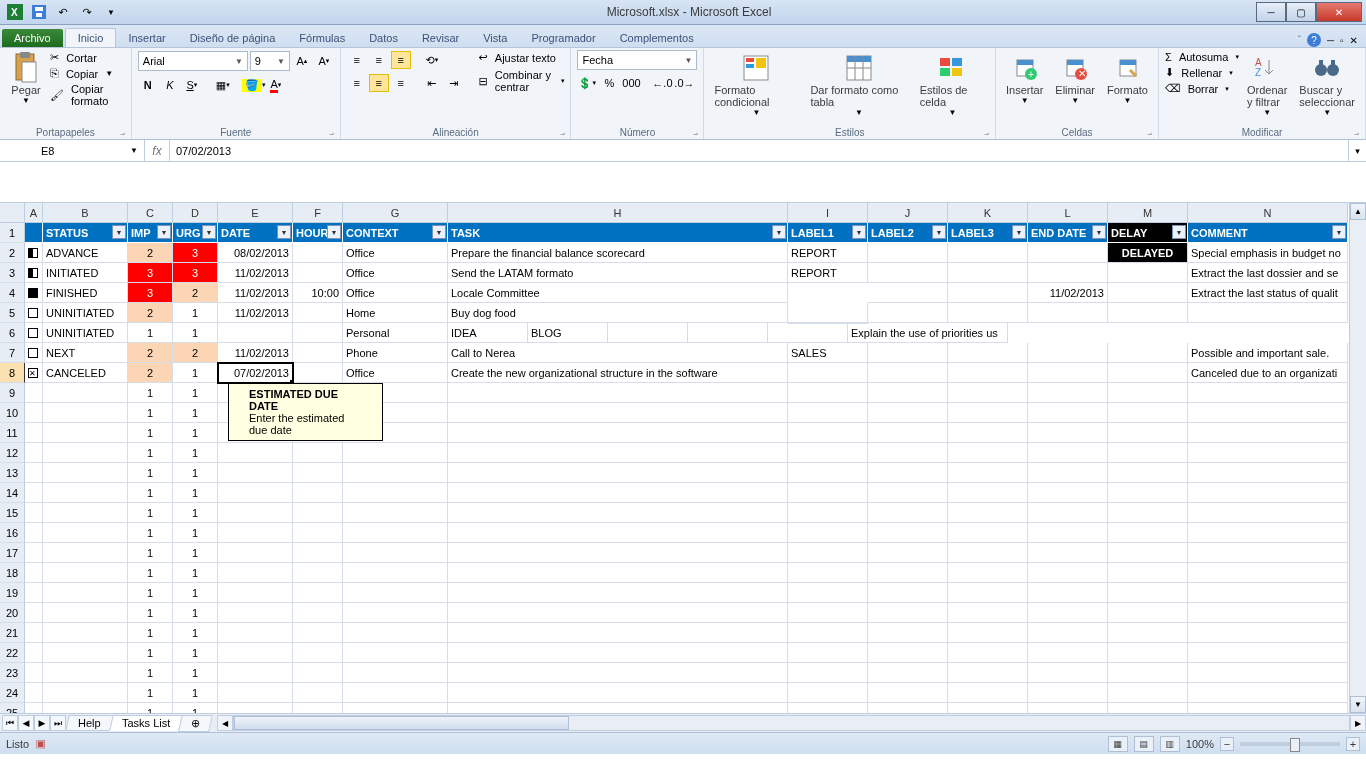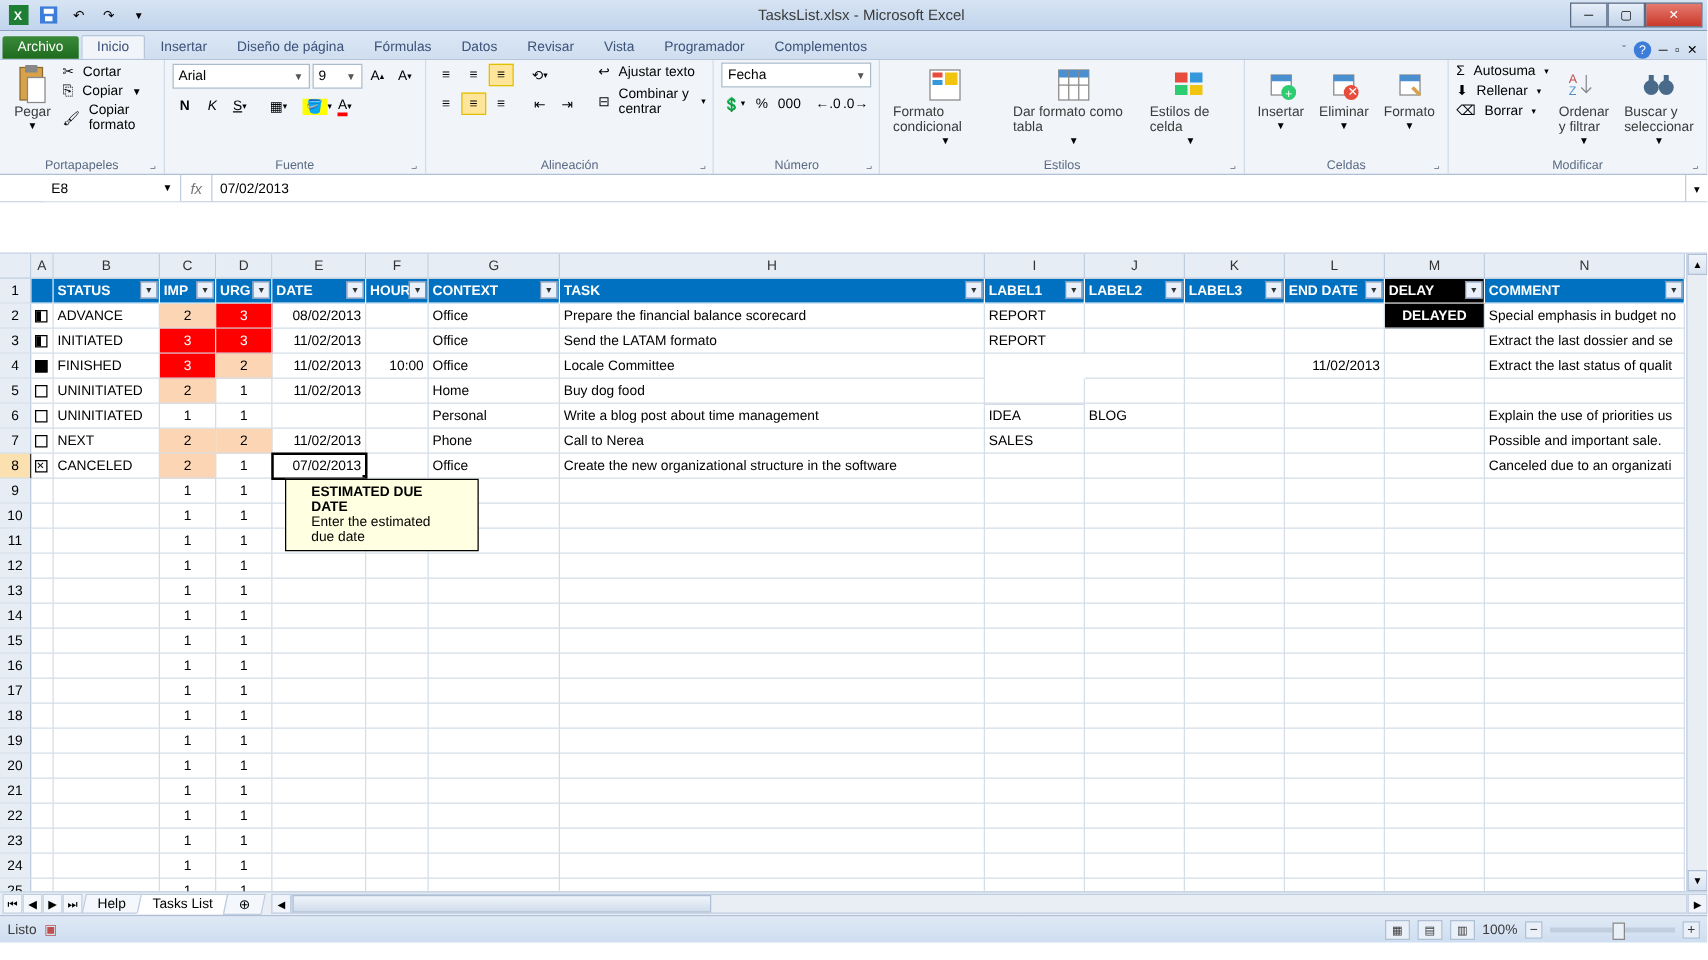--- a/index.html
+++ b/index.html
@@ -119,21 +119,21 @@
         <svg width="14" height="14">
           <rect width="14" height="14" fill="#3b7dd8"></rect>
           <rect x="3" y="2" width="8" height="4" fill="#fff"></rect>
           <rect x="4" y="8" width="6" height="4" fill="#fff"></rect>
         </svg>
       </div>
     <div class="qat-btn">↶</div>
     <div class="qat-btn">↷</div>
     <div class="qat-btn" style="font-size:8px;">▼</div>
   </div>
-  <div class="titlebar-center">TasksList.xlsx - Microsoft Excel</div>
+  <div class="titlebar-center">Microsoft.xlsx - Microsoft Excel</div>
   <div class="titlebar-right">
     <div class="win-btn">─</div>
     <div class="win-btn">▢</div>
     <div class="win-btn close">✕</div>
   </div>
 </div>
 
 <div class="ribbon-tabs">
   <div class="file-tab">Archivo</div>
   <div class="rtab active">Inicio</div>
@@ -541,21 +541,20 @@
       <div class="row">
         <div class="cell" style="width: 18px;">
           <span class="status-icon"></span>
         </div>
         <div class="cell" style="width: 85px;">UNINITIATED</div>
         <div class="cell center " style="width: 45px;">1</div>
         <div class="cell center " style="width: 45px;">1</div>
         <div class="cell right" style="width: 75px;"></div>
         <div class="cell right" style="width: 50px;"></div>
         <div class="cell" style="width: 105px;">Personal</div>
-        <div class="cell" style="width: 340px;">Write a blog post about time management</div>
         <div class="cell" style="width: 80px;">IDEA</div>
         <div class="cell" style="width: 80px;">BLOG</div>
         <div class="cell" style="width: 80px;"></div>
         <div class="cell right" style="width: 80px;"></div>
         <div class="cell center" style="width: 80px;"></div>
         <div class="cell" style="width: 160px;">Explain the use of priorities us</div>
       </div>
       <div class="row">
         <div class="cell" style="width: 18px;">
           <span class="status-icon"></span>

